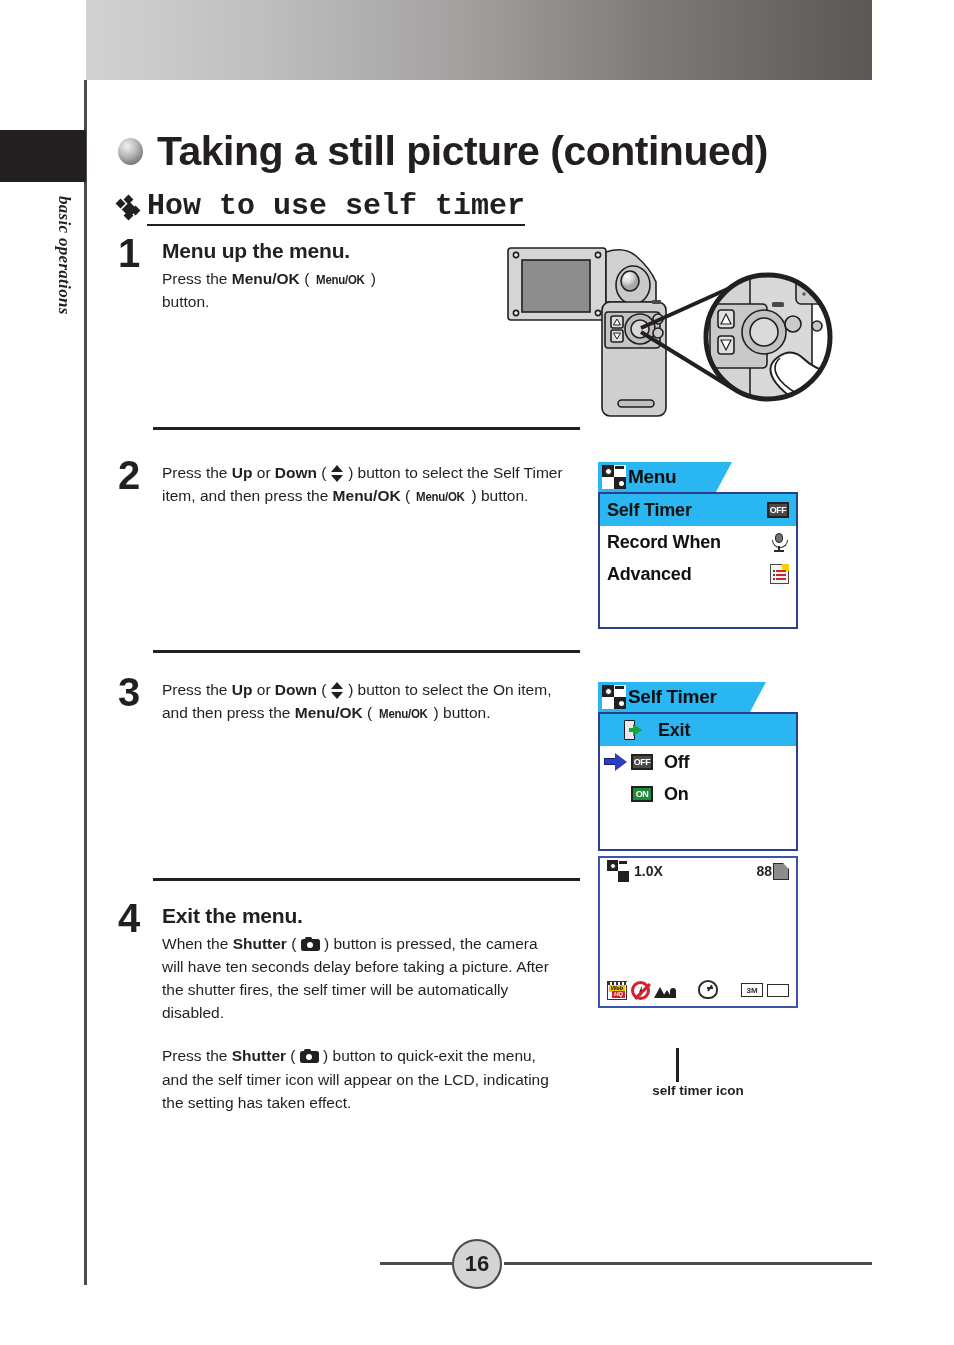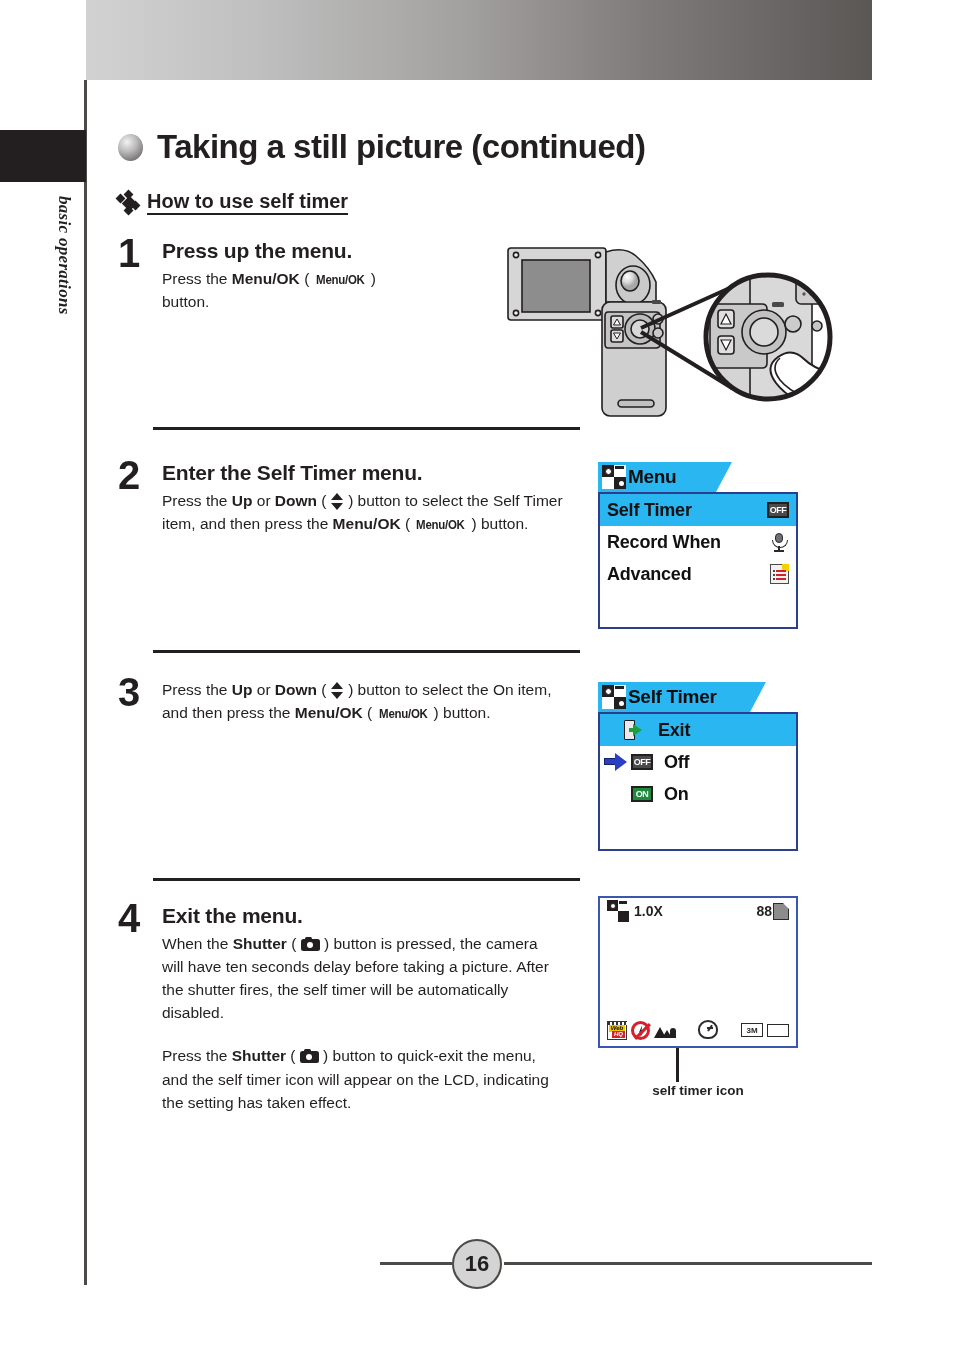--- a/index.html
+++ b/index.html
@@ -28,32 +28,32 @@
     font-style:italic;font-weight:700;font-size:17px;letter-spacing:.3px;
     color:#231f20;white-space:nowrap;
   }
 
   
   #title-row{position:absolute;left:118px;top:128px;display:flex;align-items:center;gap:14px;}
   .bullet-sphere{
     width:25px;height:27px;border-radius:50%;
     background:radial-gradient(circle at 36% 30%,#f1f1f1 0%,#b9b9b9 40%,#7d7b7a 75%,#5c5a59 100%);
   }
-  #page-title{font-size:33px;font-weight:700;letter-spacing:-.5px;white-space:nowrap;}
+  #page-title{font-size:41px;font-weight:700;letter-spacing:-.5px;white-space:nowrap;}
 
   
   #section-row{position:absolute;left:118px;top:190px;display:flex;align-items:center;gap:9px;}
   .diamond-mark{position:relative;width:20px;height:22px;}
   .diamond-mark i{position:absolute;background:#231f20;width:9px;height:9px;transform:rotate(45deg);display:block;}
   .diamond-mark i.c{left:5.5px;top:6.5px;width:11px;height:11px;}
   .diamond-mark i.l{left:-1px;top:3px;width:7px;height:7px;}
   .diamond-mark i.r{left:14px;top:10px;width:7px;height:7px;}
   .diamond-mark i.t{left:6.5px;top:-1px;width:7px;height:7px;}
   .diamond-mark i.b{left:6.5px;top:15px;width:7px;height:7px;}
-  #section-title{font-size:20px;font-weight:700;border-bottom:2.5px solid #231f20;padding-bottom:1px;line-height:1.1;}
+  #section-title{font-size:30px;font-weight:700;border-bottom:2.5px solid #231f20;padding-bottom:1px;line-height:1.1;font-family:Liberation Mono, monospace;}
 
   
   .step{position:absolute;}
   .step-num{
     position:absolute;left:0;top:0;font-size:40px;font-weight:700;line-height:1;
     font-family:"Liberation Sans","DejaVu Sans",sans-serif;
   }
   .step-body{position:absolute;left:44px;top:6px;width:410px;}
   .step-head{font-size:21px;font-weight:700;letter-spacing:-.2px;margin:0 0 5px 0;line-height:1.1;}
   .step-text{font-size:15.5px;line-height:1.49;}
@@ -121,21 +121,21 @@
   .ic-tool .wr{position:absolute;right:2px;top:3px;width:4px;height:15px;background:#c9c9c9;border:1px solid #4a4a4a;box-sizing:border-box;transform:rotate(12deg);}
   .ic-exit{width:22px;height:20px;position:relative;}
   .ic-exit .door{position:absolute;left:0;top:0;width:11px;height:20px;background:#e9e9ee;border:1.5px solid #1b1b1b;box-sizing:border-box;border-radius:1px 0 0 1px;}
   .ic-exit .arr{position:absolute;left:9px;top:4px;width:0;height:0;border-top:6px solid transparent;border-bottom:6px solid transparent;border-left:9px solid #1f9e3a;}
   .ic-exit .shaft{position:absolute;left:5px;top:8px;width:7px;height:4px;background:#1f9e3a;}
   .cursor-arrow{width:24px;height:18px;position:relative;flex:0 0 auto;}
   .cursor-arrow .sh{position:absolute;left:0;top:5px;width:12px;height:7px;background:#2b3fc4;border:1.5px solid #17206b;box-sizing:border-box;border-right:none;}
   .cursor-arrow .hd{position:absolute;left:11px;top:0;width:0;height:0;border-top:9px solid transparent;border-bottom:9px solid transparent;border-left:12px solid #2b3fc4;}
 
   
-  #lcd-preview{position:absolute;left:598px;top:896px;width:200px;height:152px;border:2px solid #3b56b0;box-sizing:border-box;background:#fff;}
+  #lcd-preview{position:absolute;left:598px;top:856px;width:200px;height:152px;border:2px solid #3b56b0;box-sizing:border-box;background:#fff;}
   .prev-top{position:absolute;left:0;top:0;right:0;height:26px;display:flex;align-items:center;padding:0 7px;box-sizing:border-box;}
   .prev-top .zoom{font-size:14px;font-weight:700;margin-left:5px;}
   .prev-top .spacer{flex:1;}
   .prev-top .shots{font-size:14px;font-weight:700;margin-right:1px;}
   .card-ic{width:16px;height:17px;position:relative;background:#8c8c8c;border:1.3px solid #2b2b2b;box-sizing:border-box;}
   .card-ic:after{content:"";position:absolute;right:-1px;top:-1px;border-top:6px solid #fff;border-left:6px solid transparent;}
   .mode-ic{width:22px;height:22px;position:relative;background:#fff;overflow:hidden;}
   .mode-ic .q1{position:absolute;left:0;top:0;width:11px;height:11px;background:#231f20;}
   .mode-ic .q2{position:absolute;right:0;bottom:0;width:11px;height:11px;background:#231f20;}
   .mode-ic .l1{position:absolute;left:2.5px;top:2.5px;width:6px;height:6px;border-radius:50%;background:#fff;border:1.3px solid #231f20;box-sizing:border-box;}
@@ -195,34 +195,33 @@
       <i class="r"></i>
       <i class="t"></i>
       <i class="b"></i>
   </span>
   <span id="section-title">How to use self timer</span>
 </div>
 
 <div class="step" style="left:118px;top:233px;width:460px;">
   <div class="step-num">1</div>
   <div class="step-body">
-    <div class="step-head">Press up the menu.</div>
+    <div class="step-head">Menu up the menu.</div>
     <div class="step-text">
       <p><span>Press the </span><b>Menu/OK</b>
       <span> ( </span><span class="badge">Menu/OK</span><span> ) </span><br>
       <span>button.</span></p>
     </div>
   </div>
 </div>
 <div class="divider" style="top:427px;"></div>
 
 <div class="step" style="left:118px;top:455px;width:460px;">
   <div class="step-num">2</div>
   <div class="step-body" style="width:420px;">
-    <div class="step-head">Enter the Self Timer menu.</div>
     <div class="step-text">
       <p><span>Press the </span><b>Up</b><span> or </span><b>Down</b><span> ( </span><span class="ud-arrows"><i class="up"></i><i class="dn"></i></span><span> ) button to select the Self Timer item, and then press the </span><b>Menu/OK</b><span> ( </span><span class="badge">Menu/OK</span><span> ) button.</span></p>
     </div>
   </div>
 </div>
 <div class="divider" style="top:650px;"></div>
 
 <div class="lcd" style="left:598px;top:462px;">
   <div class="lcd-tab">
     <span class="tab-ic">

